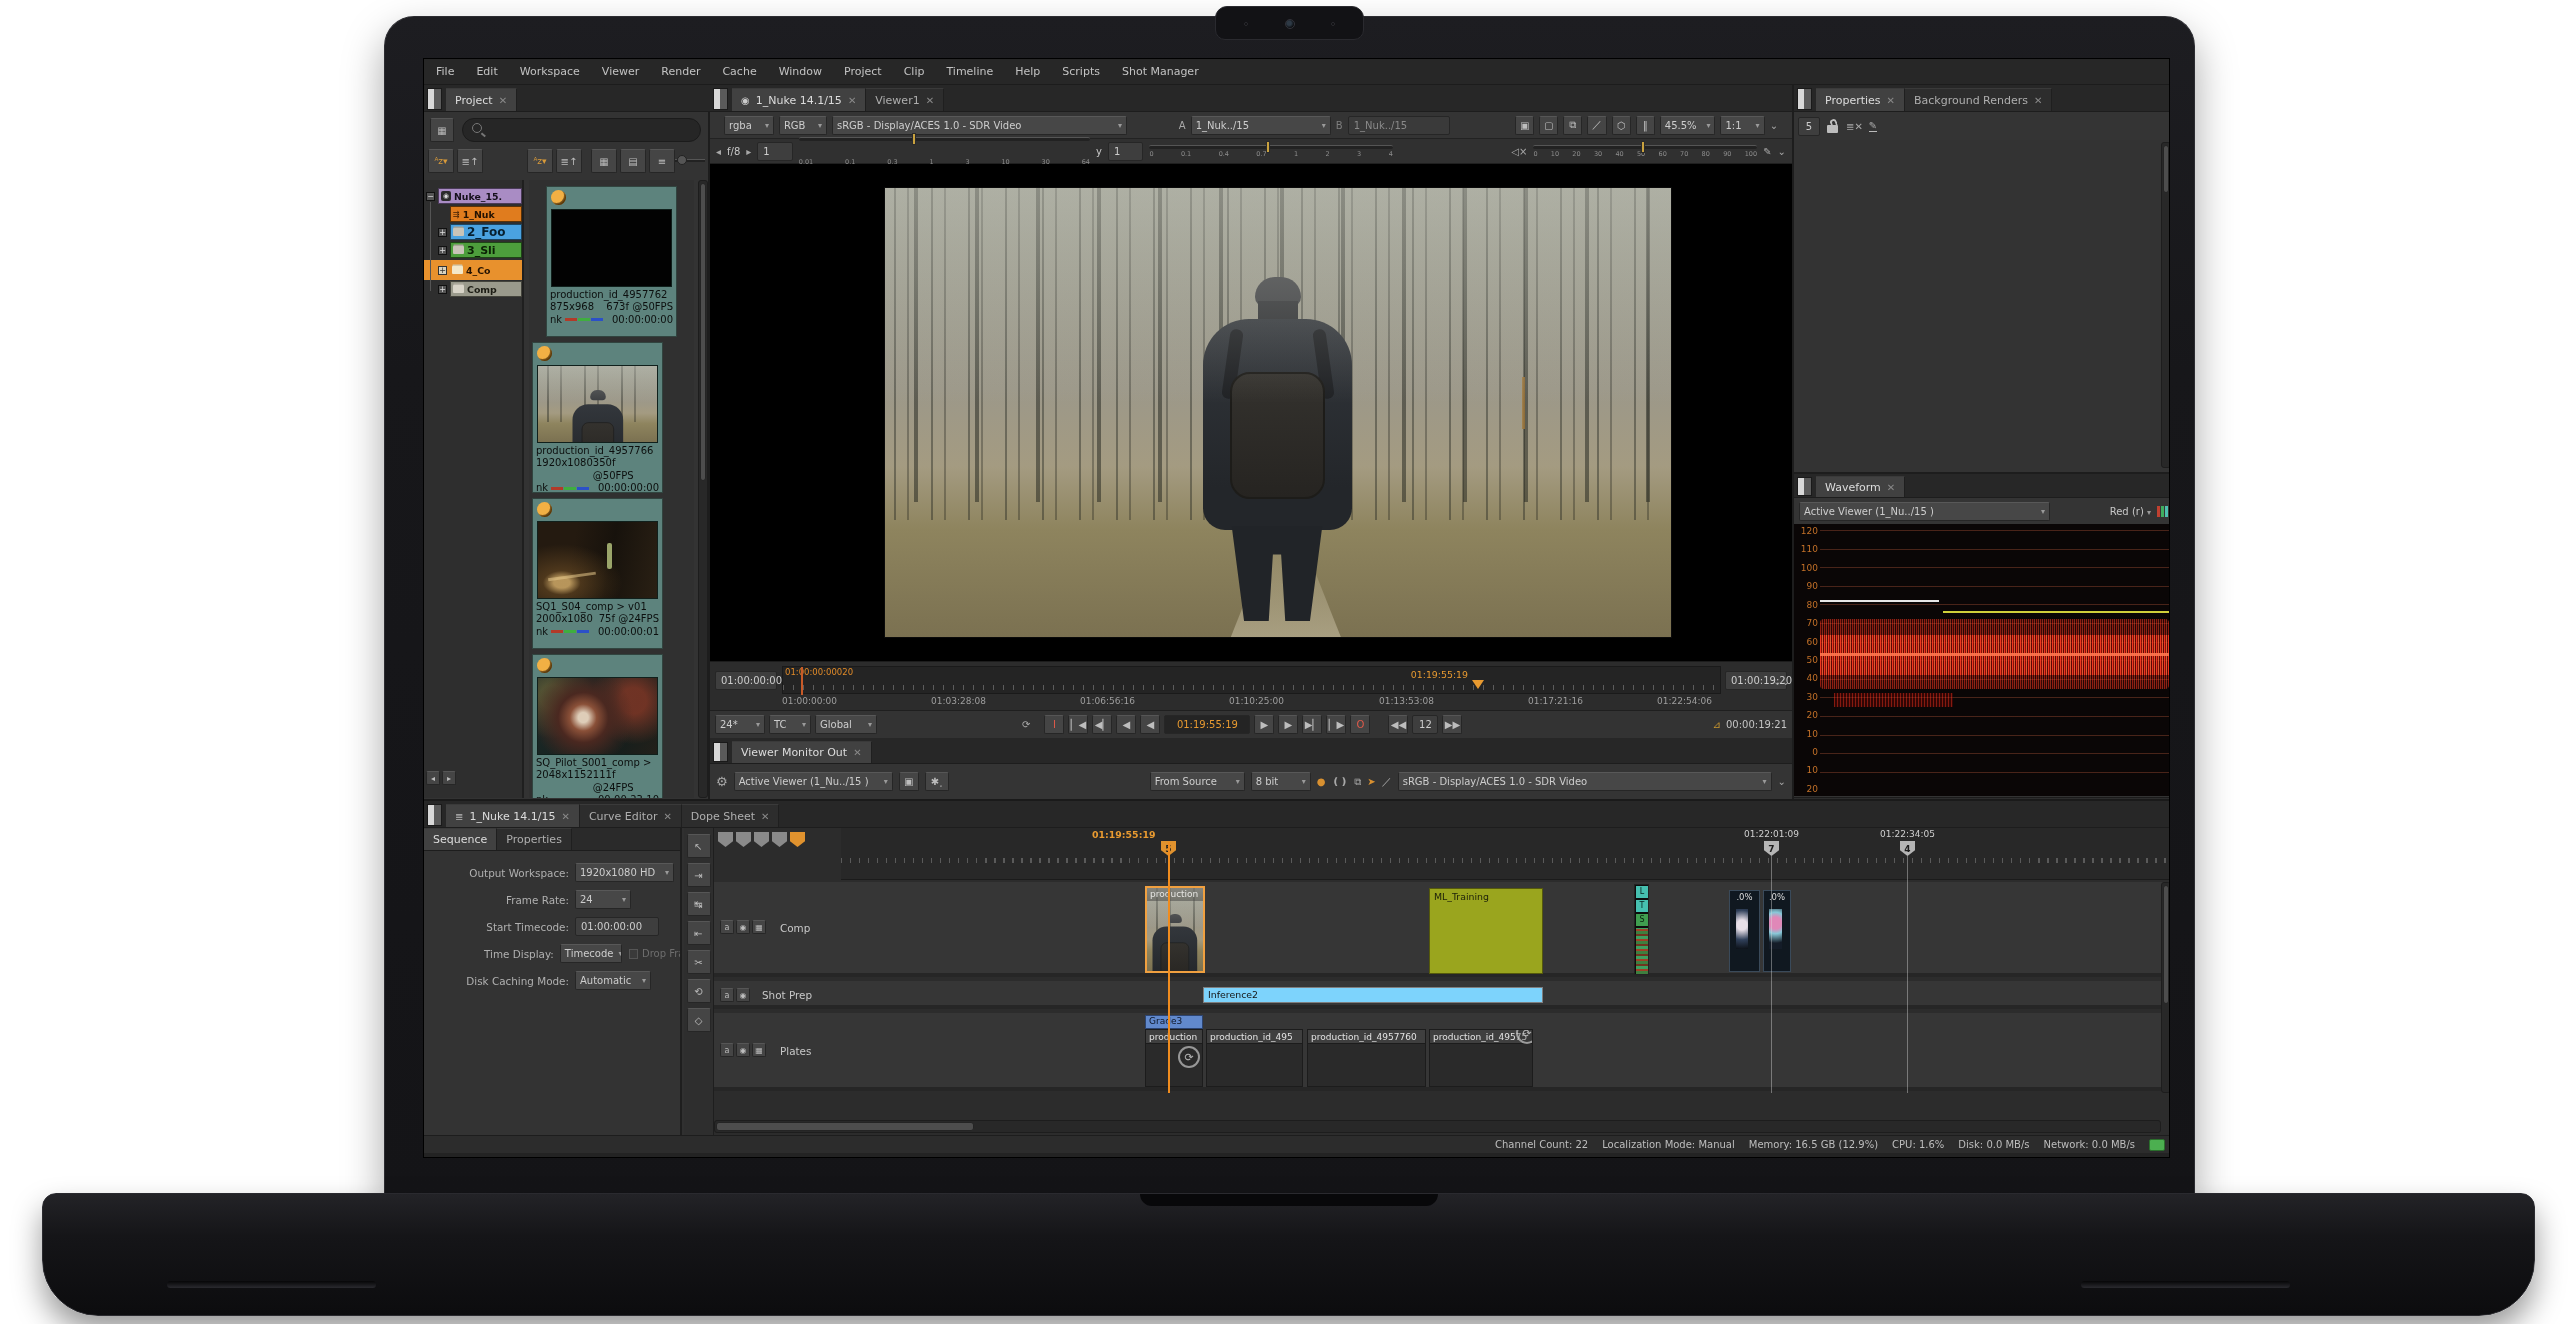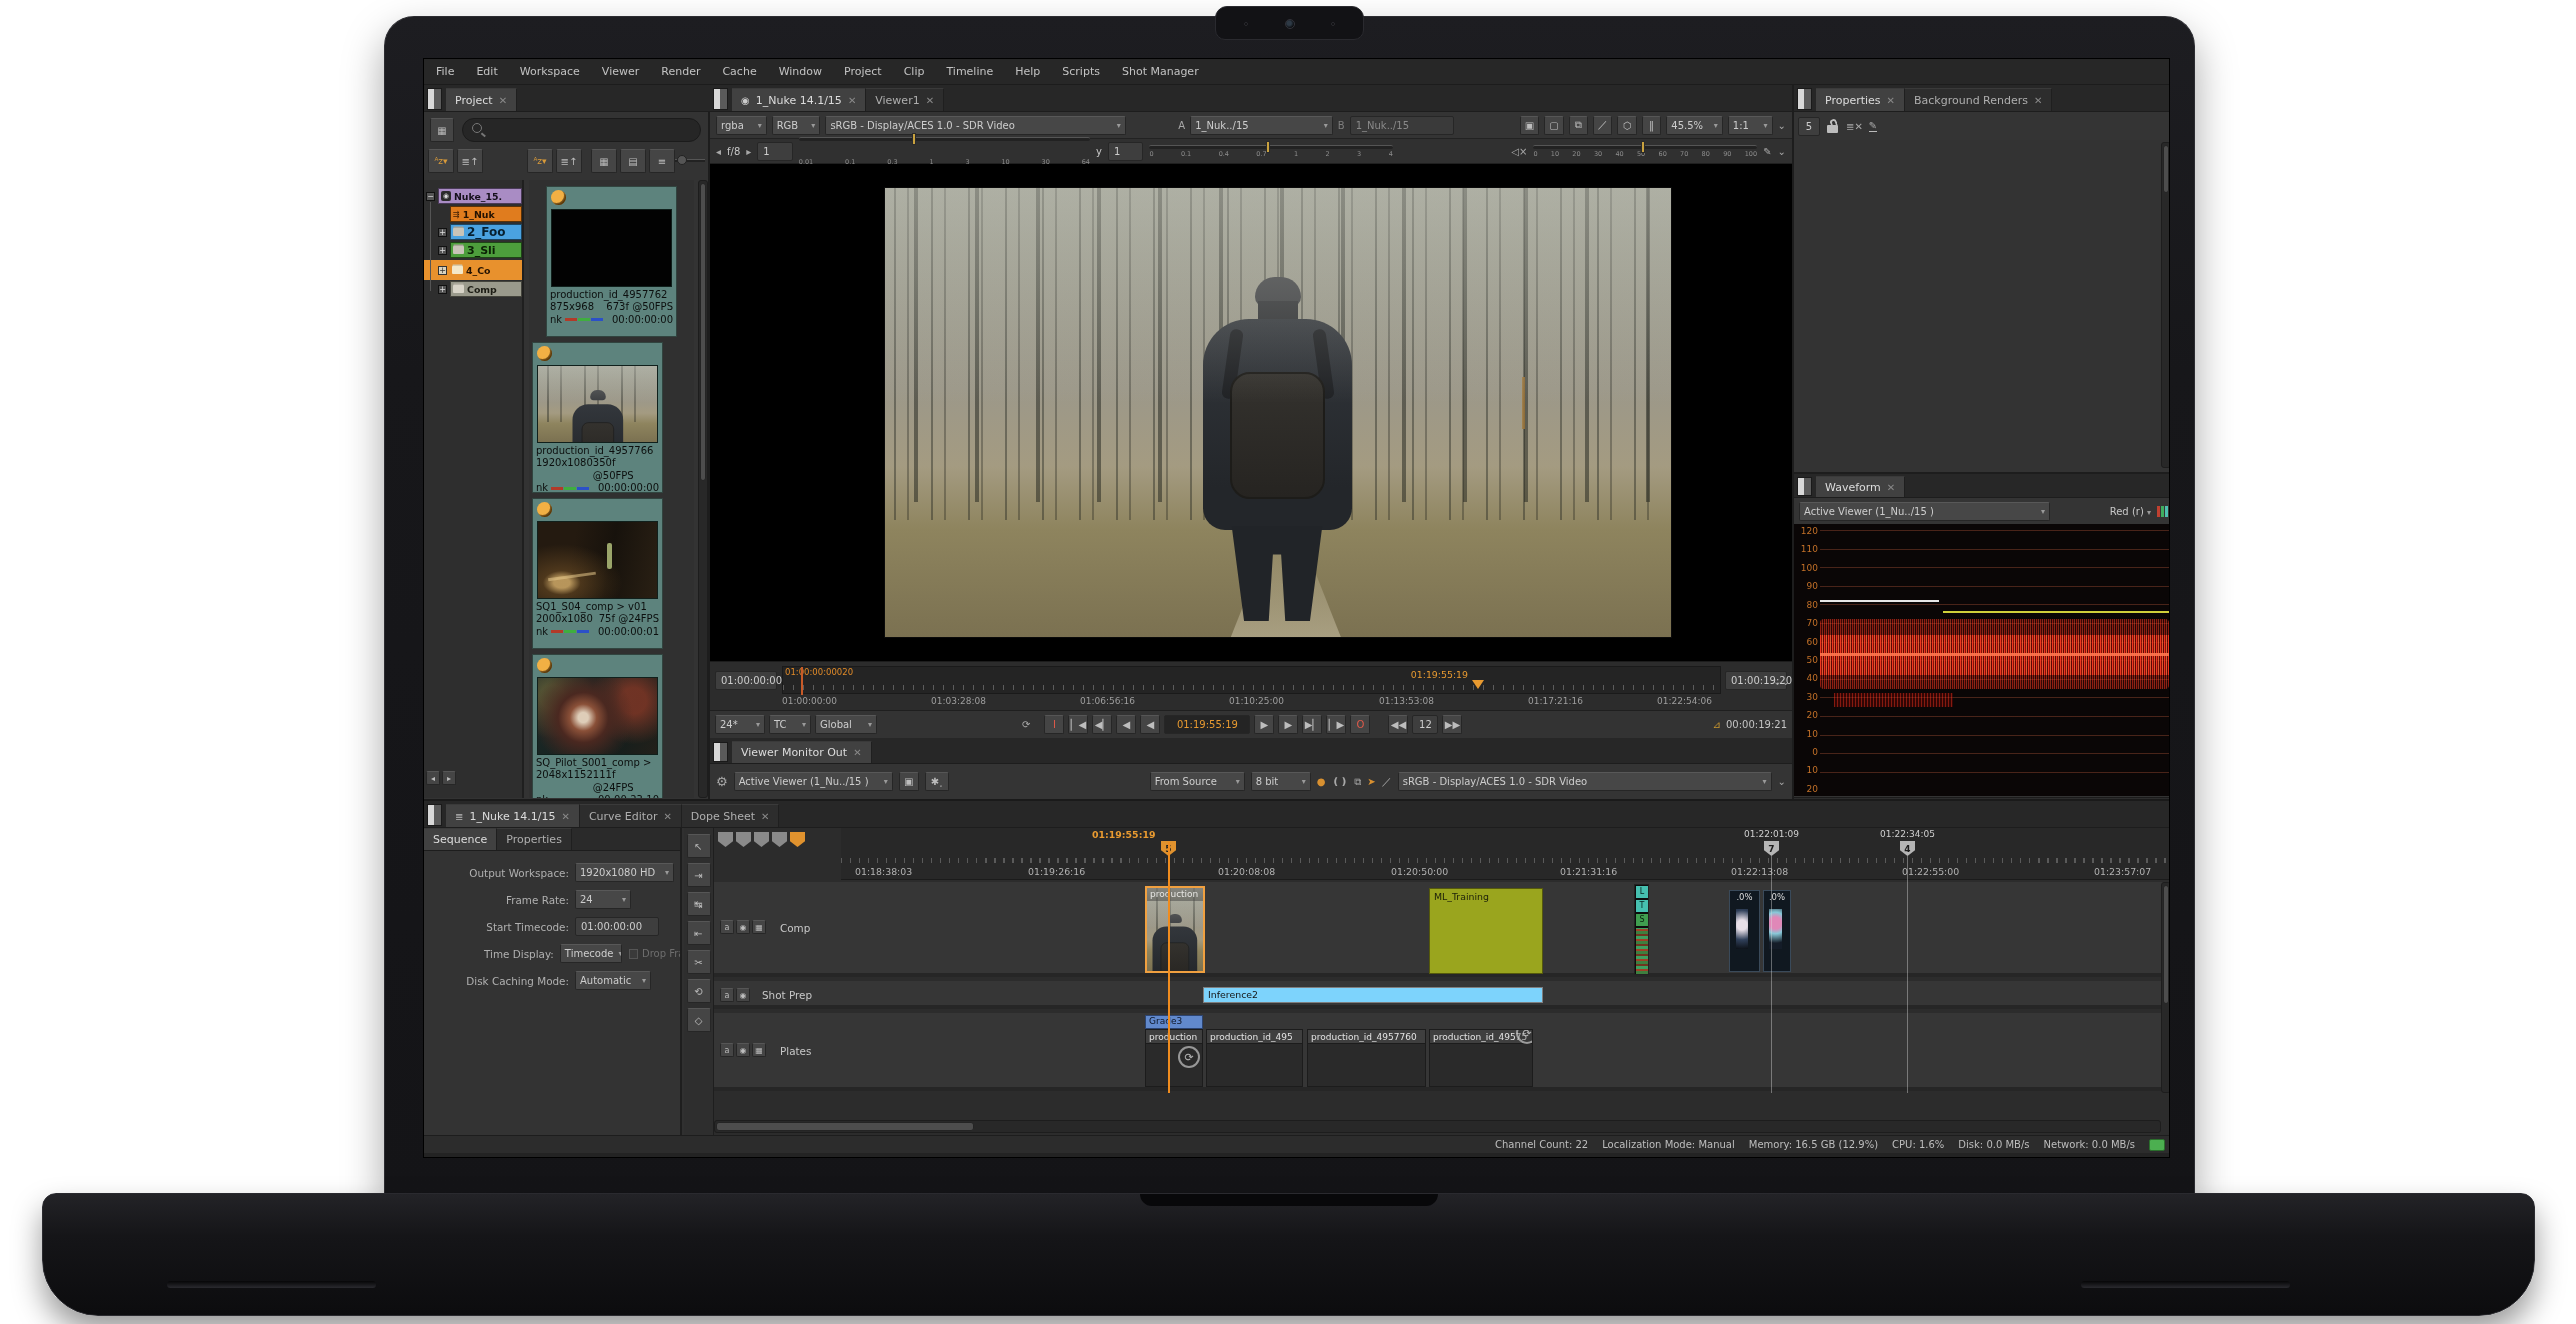--- a/index.html
+++ b/index.html
@@ -268,21 +268,21 @@
           <span style="color:#ccc;font-size:10px">◉</span>
           <span>1_Nuke 14.1/15</span>
           <span class="tx">✕</span>
         </span>
       <span class="tab">
           <span>Viewer1</span>
           <span class="tx">✕</span>
         </span>
     </div>
 
-    <div class="abs" style="left:0;top:27px;width:1082px;height:27px;background:#343434;border-bottom:1px solid #222;display:flex;align-items:center;gap:5px;padding:0 6px">
+    <div class="abs" style="left:0;top:27px;width:1082px;height:27px;background:#343434;border-bottom:1px solid #222;display:flex;align-items:center;gap:5px;padding:0 14px">
       <span class="dd" style="width:52px">
           <span>rgba</span>
           <span class="dar">▾</span>
         </span>
       <span class="dd" style="width:50px">
           <span>RGB</span>
           <span class="dar">▾</span>
         </span>
       <span class="dd" style="width:310px">
           <span>sRGB - Display/ACES 1.0 - SDR Video</span>
@@ -697,30 +697,20 @@
         <span class="mark" style="left:320px;top:13px;background:#e0922e">
             <span>5</span>
           </span>
         <span class="mark" style="left:923px;top:13px;background:#b5b5b5">
             <span>7</span>
           </span>
         <span class="mark" style="left:1059px;top:13px;background:#b5b5b5">
             <span>4</span>
           </span>
         <span class="abs" style="left:0;top:30px;right:0;height:5px;background:repeating-linear-gradient(90deg,#5a5a5a 0 1.5px,transparent 1.5px 9px)"></span>
-        <div class="abs" style="left:0;top:38px;right:0;height:13px;color:#b2b2b2;font-size:9.4px">
-          <span class="abs" style="left:14px">01:18:38:03</span>
-          <span class="abs" style="left:187px">01:19:26:16</span>
-          <span class="abs" style="left:377px">01:20:08:08</span>
-          <span class="abs" style="left:550px">01:20:50:00</span>
-          <span class="abs" style="left:719px">01:21:31:16</span>
-          <span class="abs" style="left:890px">01:22:13:08</span>
-          <span class="abs" style="left:1061px">01:22:55:00</span>
-          <span class="abs" style="left:1253px">01:23:57:07</span>
-        </div>
       </div>
 
       <div class="abs" style="left:0;top:54px;right:0;height:95px;background:#363636;border-bottom:4px solid #262626">
         <span class="abs" style="left:6px;top:38px;display:flex;gap:2px">
           <span class="ib" style="width:14px;height:14px;font-size:8px">a</span>
           <span class="ib" style="width:14px;height:14px;font-size:8px">◉</span>
           <span class="ib" style="width:14px;height:14px;font-size:8px">▦</span>
         </span>
         <span class="abs" style="left:66px;top:40px;color:#c8c8c8;font-size:10.4px">Comp</span>
       </div>

